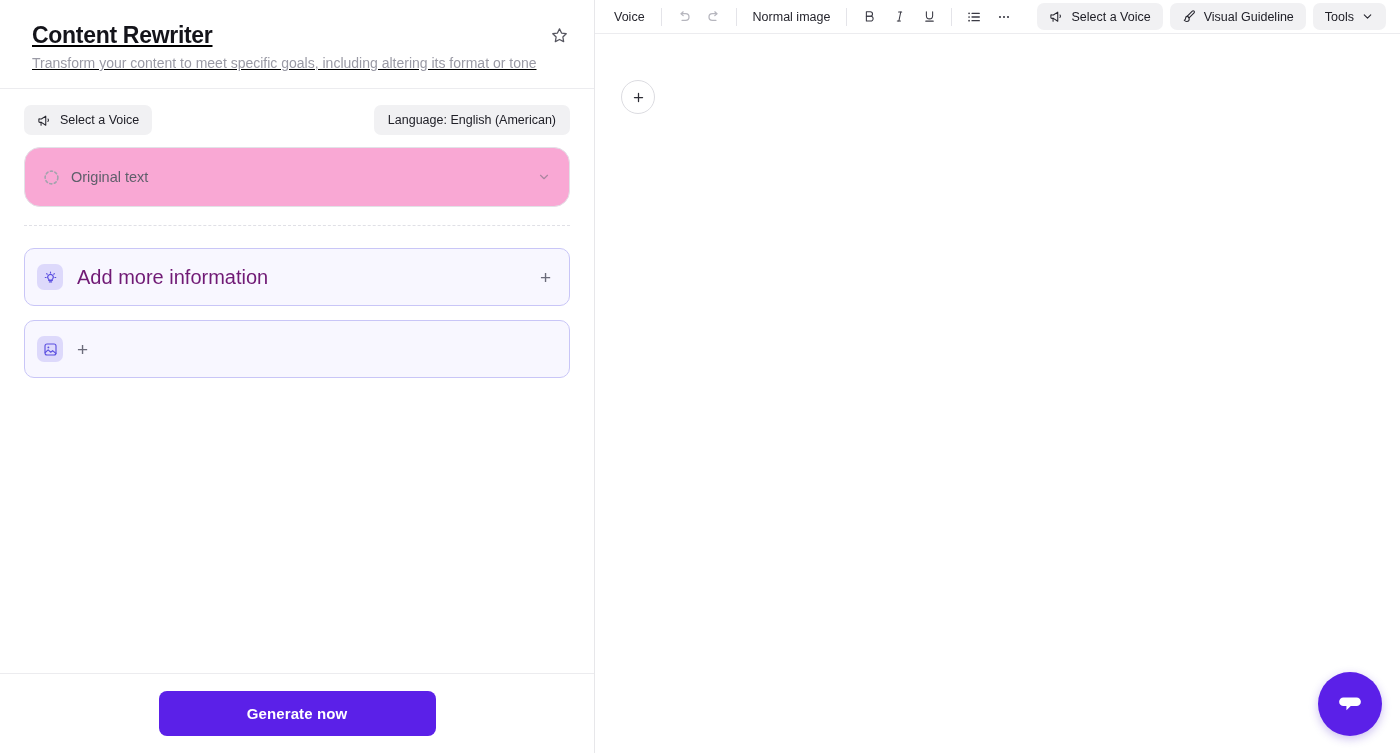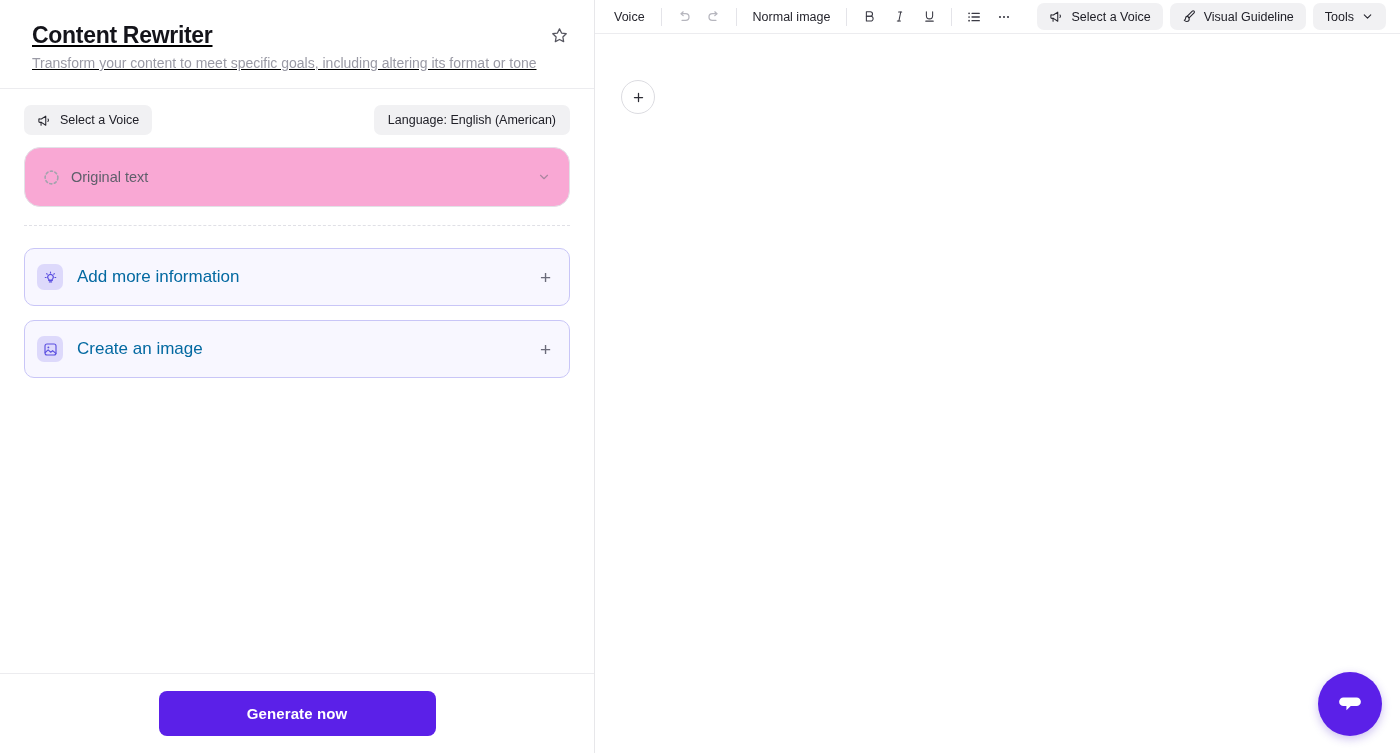--- a/index.html
+++ b/index.html
@@ -76,21 +76,21 @@
     height: 58px; margin-bottom: 14px;
     display: flex; align-items: center; padding: 0 18px 0 12px;
     cursor: pointer;
   }
   .ac-badge {
     width: 26px; height: 26px; border-radius: 7px;
     background: #ddd9fb;
     display: flex; align-items: center; justify-content: center;
     flex: 0 0 26px; margin-right: 14px;
   }
-  .ac-label { flex: 1; font-size: 17px; color: #0369a1; }
+  .ac-label { flex: 1; font-size: 20px; color: #701a75; }
   .ac-plus { font-size: 19px; color: #6b6b7a; line-height: 1; font-weight: 300; }
 
   .lp-footer {
     border-top: 1px solid #ececef;
     height: 80px; display: flex; align-items: center; justify-content: center;
   }
   .generate-btn {
     width: 277px; height: 45px;
     background: #5b20e8; color: #fff;
     border: none; border-radius: 8px;
@@ -209,21 +209,20 @@
       </div>
 
       <div class="action-card">
         <span class="ac-badge">
           <svg width="15" height="15" viewBox="0 0 24 24" fill="none" stroke="#5b4fe0" stroke-width="1.8" stroke-linecap="round" stroke-linejoin="round">
             <rect x="3.2" y="3.2" width="17.6" height="17.6" rx="3.2"></rect>
             <circle cx="8.6" cy="8.6" r="1.5" fill="#5b4fe0" stroke="none"></circle>
             <path d="M3.6 16.8l4.6-4.2 4.2 3.8 3-2.6 5.4 4.6"></path>
           </svg>
         </span>
-        <span class="ac-label">Create an image</span>
         <span class="ac-plus">+</span>
       </div>
 
     </div>
 
     <div class="lp-footer">
       <button class="generate-btn">Generate now</button>
     </div>
   </div>
 

